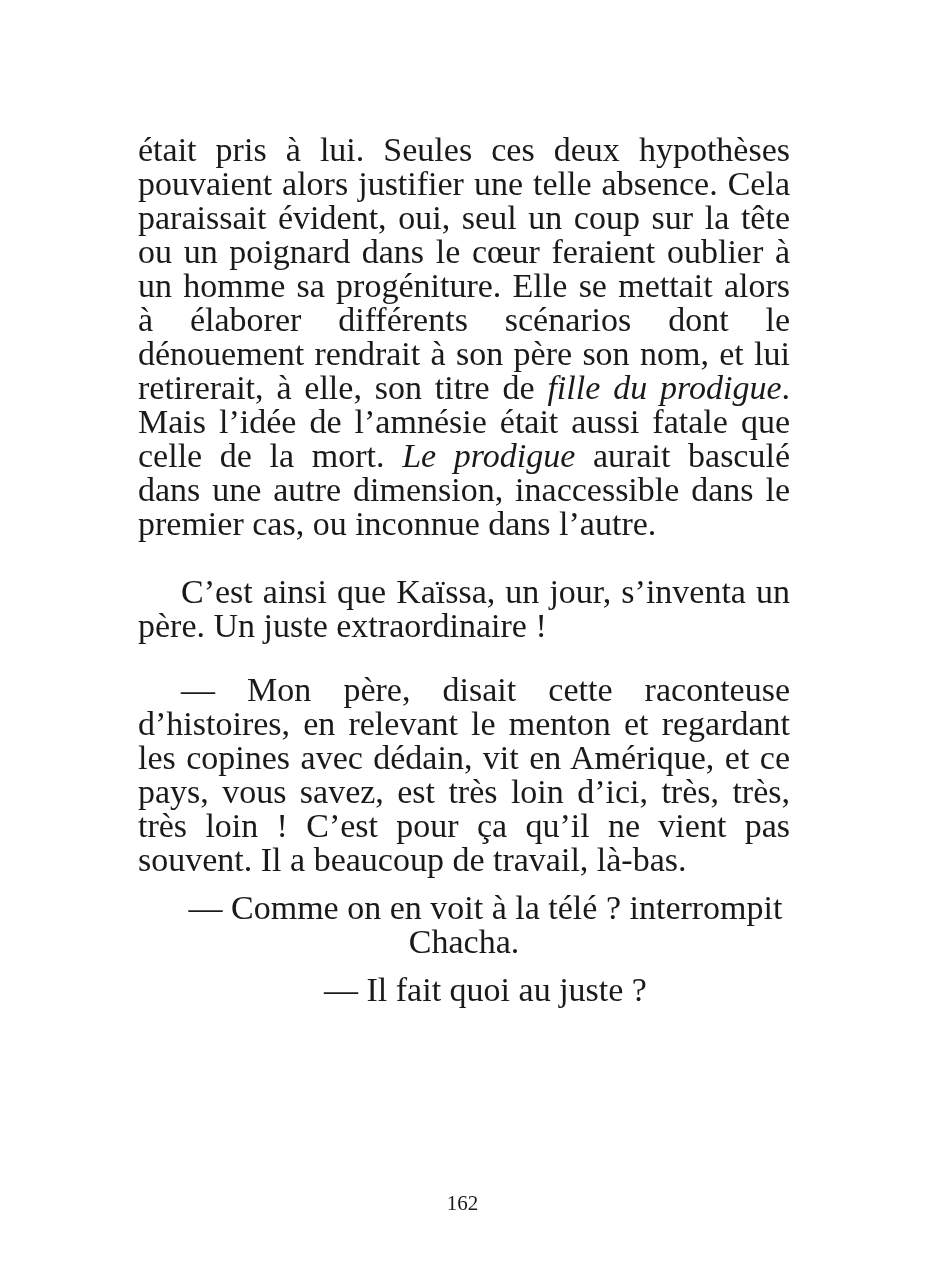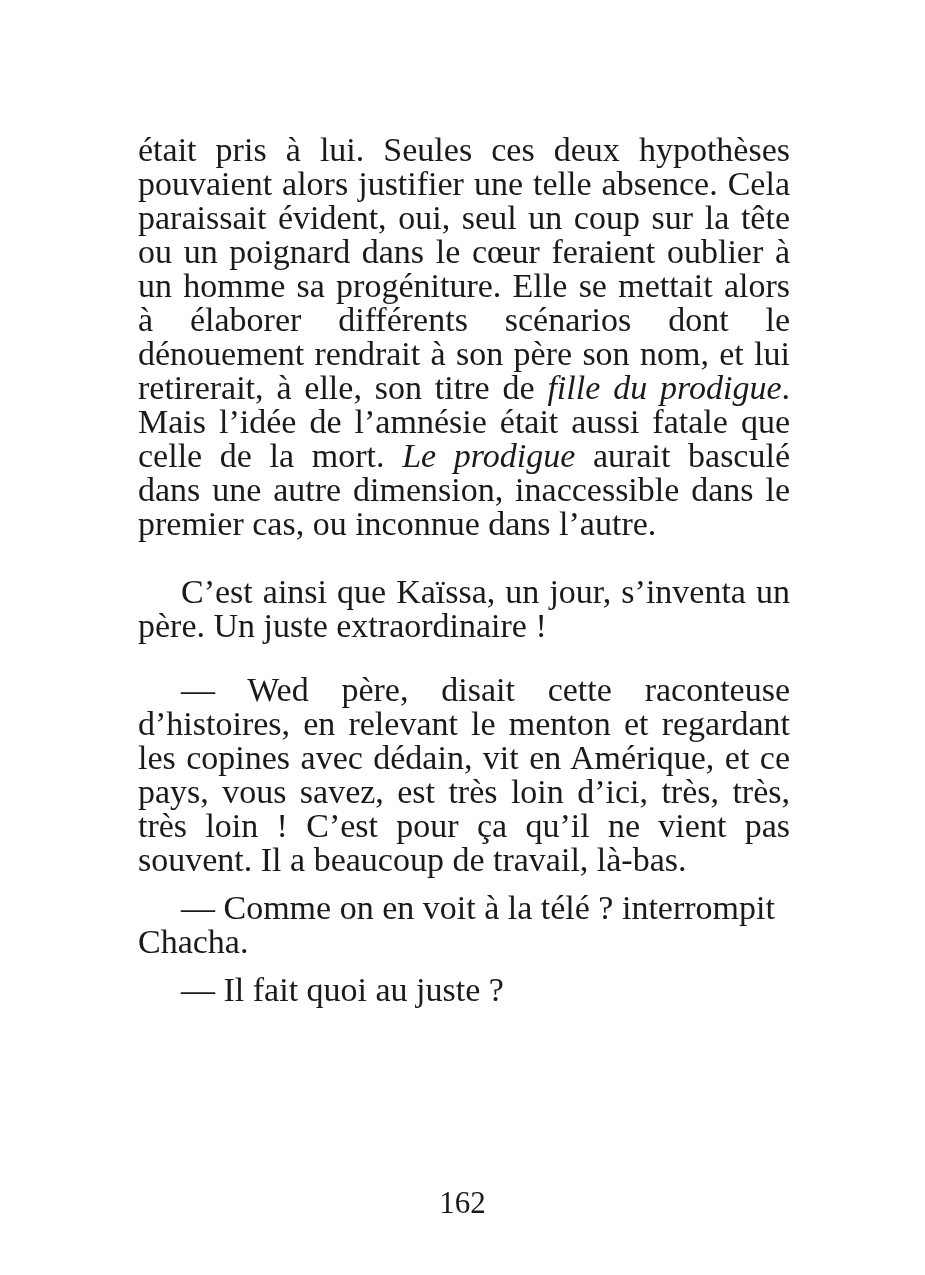--- a/index.html
+++ b/index.html
@@ -27,41 +27,41 @@
     text-align: justify;
     margin: 0;
     hyphens: none;
   }
   .para.indent {
     text-indent: 43px;
   }
   .gap-large { margin-top: 34px; }
   .gap-med { margin-top: 30px; }
   .gap-small { margin-top: 14px; }
-  .para.noj { text-align: left; }
+  .para.noj { text-align: center; }
   em { font-style: italic; }
   .page-number {
     position: absolute;
     left: 0;
     width: 925px;
     top: 1188px;
     text-align: center;
-    font-size: 31px;
+    font-size: 21px;
     line-height: 30px;
   }
 </style>
 </head>
 <body>
 
 <div class="page">
   <p class="para"><span>était pris à lui. Seules ces deux hypothèses pouvaient alors justifier une telle absence. Cela paraissait évident, oui, seul un coup sur la tête ou un poignard dans le cœur feraient oublier à un homme sa progéniture. Elle se mettait alors à élaborer différents scénarios dont le dénouement rendrait à son père son nom, et lui retirerait, à elle, son titre de </span><em>fille du prodigue</em><span>. Mais l’idée de l’amnésie était aussi fatale que celle de la mort. </span><em>Le prodigue</em><span> aurait basculé dans une autre dimension, inaccessible dans le premier cas, ou inconnue dans l’autre.</span></p>
 
   <p class="para indent gap-large"><span>C’est ainsi que Kaïssa, un jour, s’inventa un père. Un juste extraordinaire !</span></p>
 
-  <p class="para indent gap-med"><span>— Wed père, disait cette raconteuse d’histoires, en relevant le menton et regardant les copines avec dédain, vit en Amérique, et ce pays, vous savez, est très loin d’ici, très, très, très loin ! C’est pour ça qu’il ne vient pas souvent. Il a beaucoup de travail, là-bas.</span></p>
+  <p class="para indent gap-med"><span>— Mon père, disait cette raconteuse d’histoires, en relevant le menton et regardant les copines avec dédain, vit en Amérique, et ce pays, vous savez, est très loin d’ici, très, très, très loin ! C’est pour ça qu’il ne vient pas souvent. Il a beaucoup de travail, là-bas.</span></p>
 
 
 
   <p class="para indent gap-small noj"><span>— Comme on en voit à la télé ? interrompit Chacha.</span></p>
 
 
   <p class="para indent gap-small noj"><span>— Il fait quoi au juste ?</span></p>
 </div>
 
 <div class="page-number">162</div>

